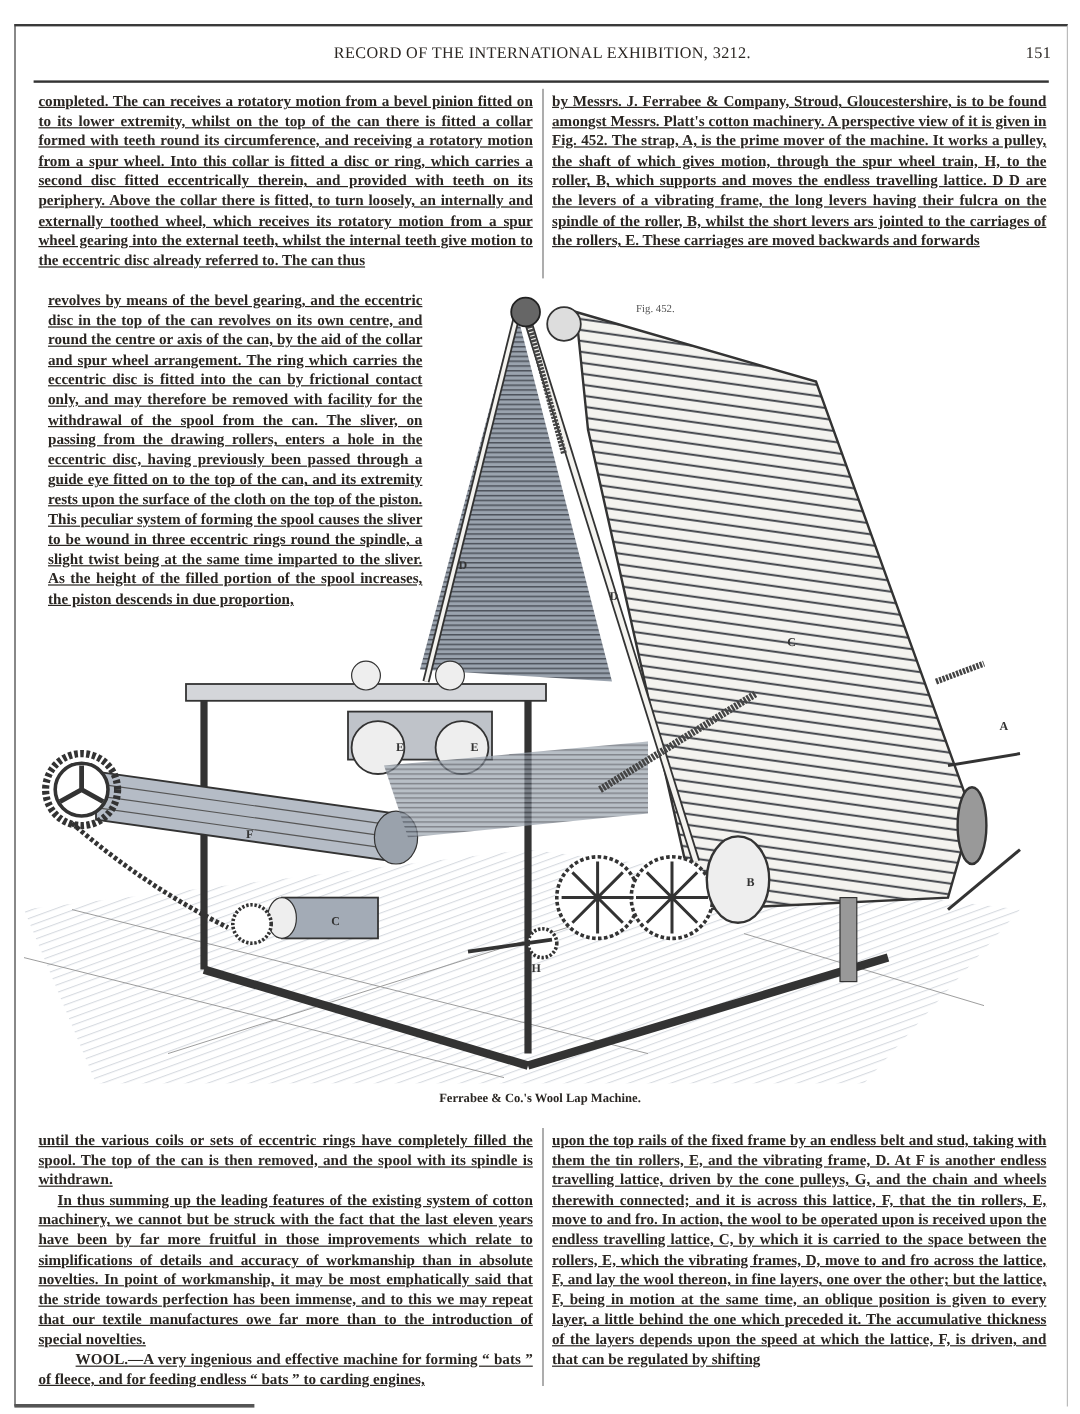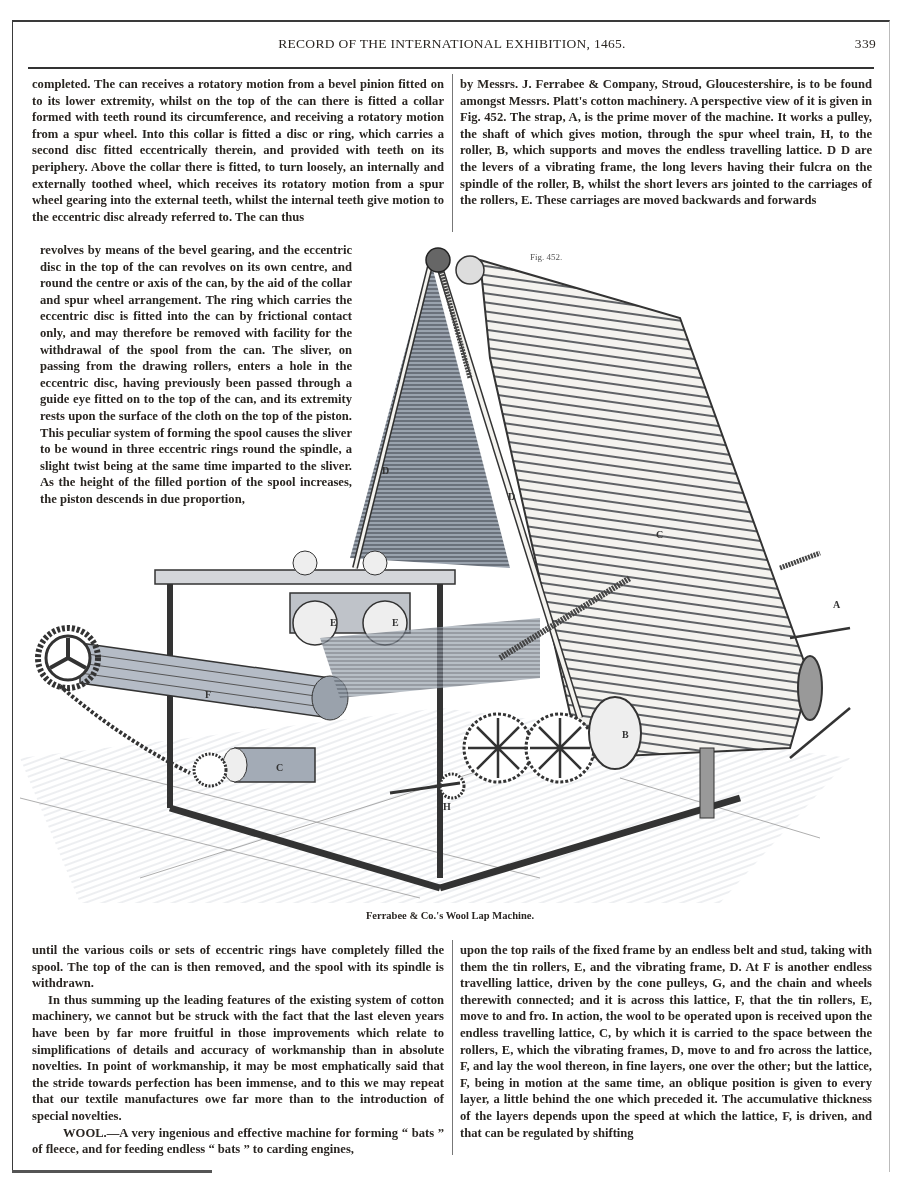--- a/index.html
+++ b/index.html
@@ -20,20 +20,21 @@
     .running-head {
       position: absolute; left: 28px; top: 36px; width: 848px; height: 20px;
       font-size: 13.5px; letter-spacing: 0.3px;
     }
     .running-head .title { position: absolute; left: 0; right: 0; text-align: center; top: 0; }
     .running-head .folio { position: absolute; right: 0; top: 0; }
     .head-rule { position: absolute; left: 28px; top: 67px; width: 846px; height: 1.5px; background: #333; }
     .col {
       position: absolute; font-size: 12.6px; line-height: 16.6px; text-align: justify;
       font-weight: bold;
+      text-decoration: underline;
     }
     .col p { margin: 0; }
     .col p.indent { text-indent: 16px; }
     .col-rule { position: absolute; width: 1px; background: #777; }
     .figure {
       position: absolute; left: 20px; top: 238px; width: 850px; height: 665px;
     }
     .figure svg { width: 100%; height: 100%; }
     .caption {
       position: absolute; left: 0; width: 900px; top: 910px; text-align: center;
@@ -43,22 +44,22 @@
     .letter { font-size: 10px; font-weight: bold; fill: #333; font-family: "Liberation Serif", serif; }
     .sc { font-variant: small-caps; margin-left: 15px; }
   </style>
 </head>
 <body>
 
 <div class="page-frame"></div>
 <div class="bottom-edge"></div>
 
 <div class="running-head">
-  <div class="title">RECORD OF THE INTERNATIONAL EXHIBITION, 1465.</div>
-  <div class="folio">339</div>
+  <div class="title">RECORD OF THE INTERNATIONAL EXHIBITION, 3212.</div>
+  <div class="folio">151</div>
 </div>
 <div class="head-rule"></div>
 
 <div class="col" style="left:32px; top:76px; width:412px;">
   <p>completed. The can receives a rotatory motion from a bevel pinion fitted on to its lower extremity, whilst on the top of the can there is fitted a collar formed with teeth round its circumference, and receiving a rotatory motion from a spur wheel. Into this collar is fitted a disc or ring, which carries a second disc fitted eccentrically therein, and provided with teeth on its periphery. Above the collar there is fitted, to turn loosely, an internally and externally toothed wheel, which receives its rotatory motion from a spur wheel gearing into the external teeth, whilst the internal teeth give motion to the eccentric disc already referred to. The can thus</p>
 </div>
 <div class="col-rule" style="left:452px; top:74px; height:158px;"></div>
 <div class="col" style="left:460px; top:76px; width:412px;">
   <p>by Messrs. J. Ferrabee &amp; Company, Stroud, Gloucestershire, is to be found amongst Messrs. Platt's cotton machinery. A perspective view of it is given in Fig. 452. The strap, A, is the prime mover of the machine. It works a pulley, the shaft of which gives motion, through the spur wheel train, H, to the roller, B, which supports and moves the endless travelling lattice. D D are the levers of a vibrating frame, the long levers having their fulcra on the spindle of the roller, B, whilst the short levers ars jointed to the carriages of the rollers, E. These carriages are moved backwards and forwards</p>
 </div>

